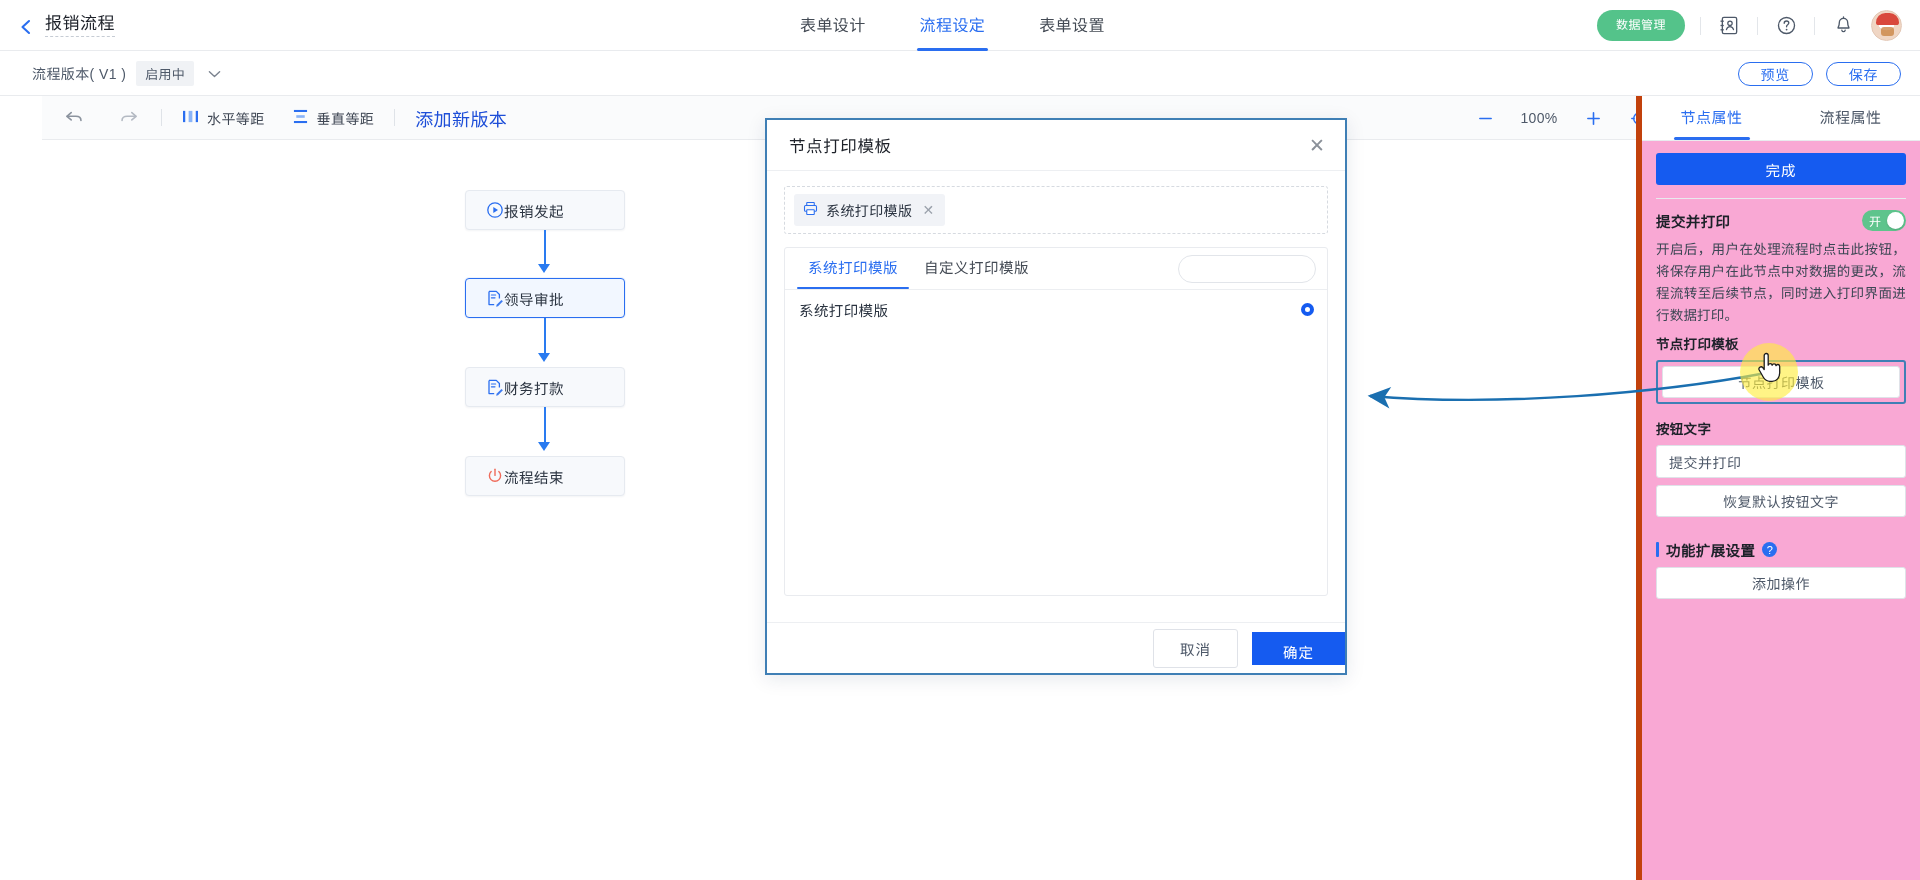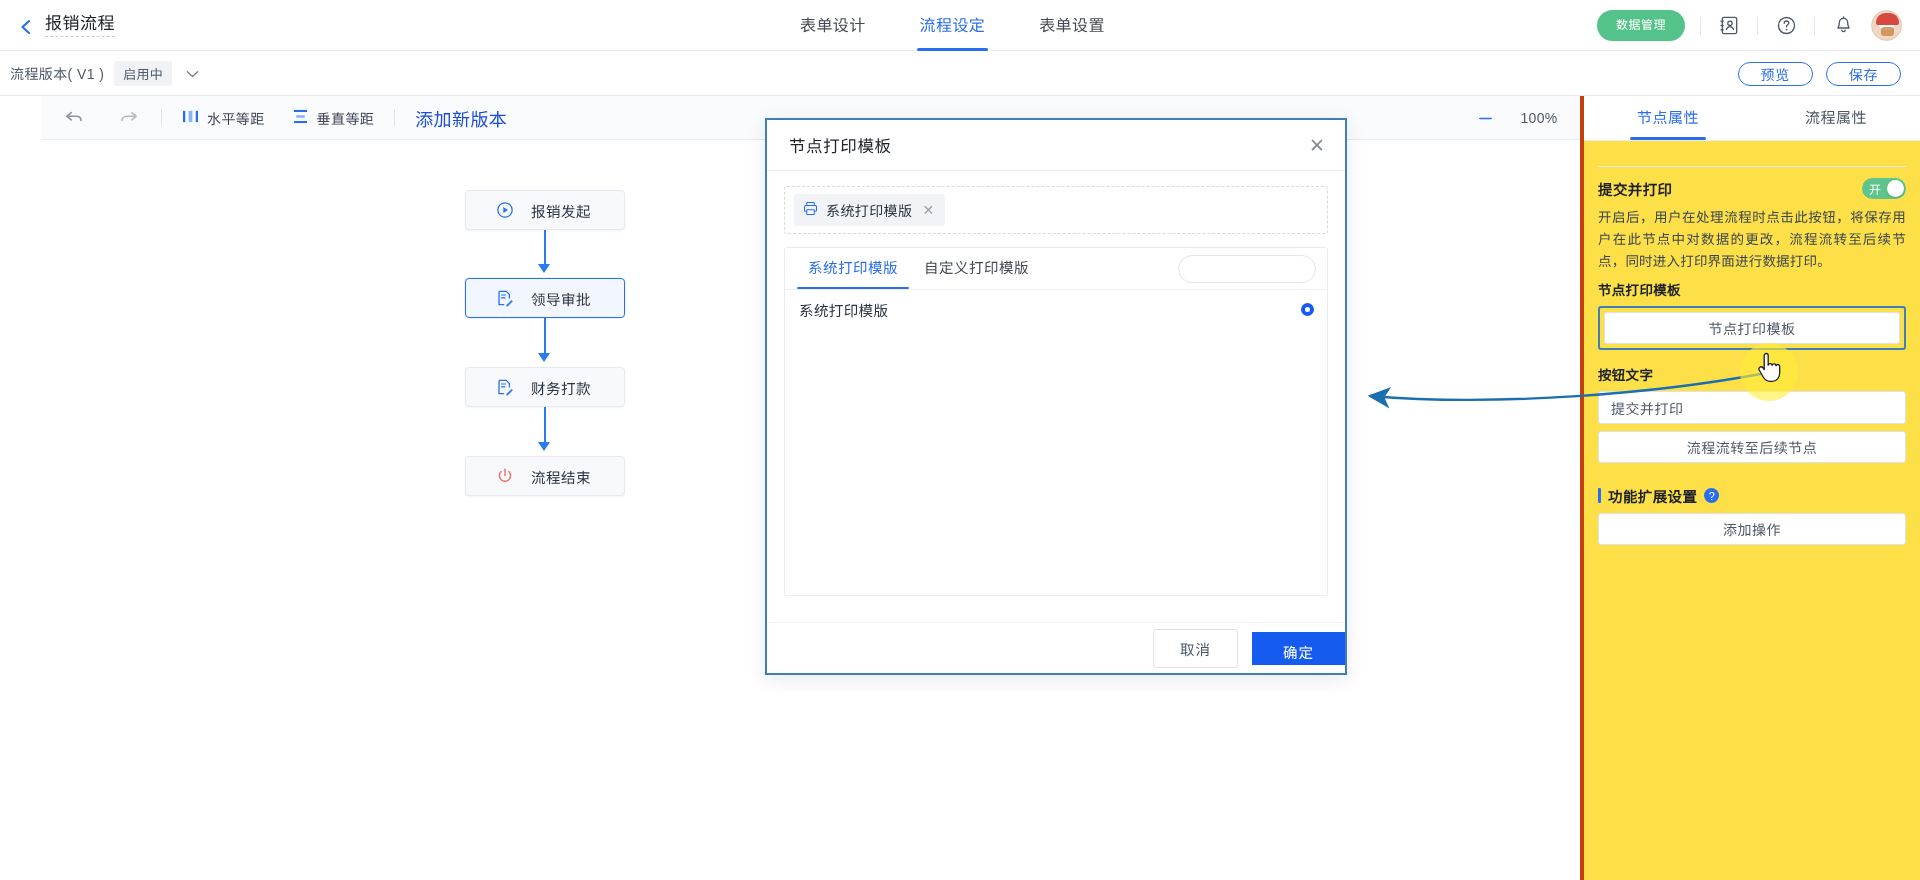--- a/index.html
+++ b/index.html
@@ -65,21 +65,21 @@
     content:""; position:absolute; left:9px; top:16px; width:13px; height:9px;
     background:#c8803e; border-radius:3px; opacity:.75;
   }
 
   
   .subbar {
     position:absolute; left:0; top:51px; width:1920px; height:45px;
     background:#fff; border-bottom:1px solid #e9ebee;
     display:flex; align-items:center;
   }
-  .ver-text { font-size:14px; color:#4e5969; padding-left:10px; letter-spacing:.4px; }
+  .ver-text { font-size:14px; color:#4e5969; padding-left:32px; letter-spacing:.4px; }
   .ver-badge {
     margin-left:10px; background:#f0f2f5; color:#4e5969;
     font-size:13px; padding:3px 9px; border-radius:2px; letter-spacing:.3px;
   }
   .ver-caret { margin-left:14px; cursor:pointer; }
   .subbar-right { position:absolute; right:19px; top:0; height:45px; display:flex; align-items:center; gap:13px; }
   .pill-btn {
     border:1px solid #2a6ef0; color:#2a6ef0; background:#fff;
     font-size:14px; border-radius:15px; padding:1px 22px; cursor:pointer; letter-spacing:.6px;
   }
@@ -110,37 +110,37 @@
 
   
   .canvas {
     position:absolute; left:0; top:140px; width:1636px; height:740px;
     background:#ffffff; overflow:hidden;
   }
   .flow { position:absolute; left:465px; top:50px; }
   .node {
     position:absolute; width:160px; height:40px;
     background:#f7f9fc; border:1px solid #e6eaf0; border-radius:4px;
-    display:flex; align-items:center; padding-left:30px; gap:17px;
+    display:flex; align-items:center; padding-left:20px; 
     box-shadow:0 1px 2px rgba(20,40,80,.05);
   }
   .node.selected { background:#f2f7ff; border:1.5px solid #2a6ef0; box-shadow:0 0 0 1px rgba(42,110,240,.08); }
   .node-label { font-size:14.5px; color:#2b3441; letter-spacing:.5px; }
   .node-icon { width:18px; height:18px; display:flex; align-items:center; justify-content:center; }
   .edge { position:absolute; width:2px; background:#2a7bf0; left:79px; }
   .arrowhead {
     position:absolute; left:73px; width:0; height:0;
     border-left:6.5px solid transparent; border-right:6.5px solid transparent;
     border-top:9px solid #2a7bf0;
   }
 
   
   .rpanel {
-    position:absolute; right:0; top:96px; width:340px; height:784px;
-    background:#fde047; border-left:4px solid #c2410c;
+    position:absolute; right:0; top:96px; width:284px; height:784px;
+    background:#f9a8d4; border-left:6px solid #c2410c;
   }
   .rp-tabs { display:flex; height:45px; align-items:center; background:#fff; border-bottom:1px solid #e9ebee; }
   .rp-tab {
     flex:1; text-align:center; font-size:15px; color:#4e5969; line-height:44px;
     position:relative; cursor:pointer; letter-spacing:.5px;
   }
   .rp-tab.active { color:#2a6ef0; }
   .rp-tab.active::after {
     content:""; position:absolute; left:50%; transform:translateX(-50%); bottom:0;
     width:76px; height:3px; background:#2a6ef0; border-radius:2px;
@@ -459,40 +459,41 @@
 
     </div>
   </div>
 
   <div class="rpanel">
     <div class="rp-tabs">
       <div class="rp-tab active">节点属性</div>
       <div class="rp-tab">流程属性</div>
     </div>
     <div class="rp-body">
+      <button class="btn-primary-full">完成</button>
       <div class="rp-sep"></div>
 
       <div class="row-head">
         <span class="row-title">提交并打印</span>
         <span class="switch">
           <span class="sw-text">开</span>
           <span class="knob"></span>
         </span>
       </div>
 
       <div class="rp-desc">开启后，用户在处理流程时点击此按钮，将保存用户在此节点中对数据的更改，流程流转至后续节点，同时进入打印界面进行数据打印。</div>
 
       <div class="field-label">节点打印模板</div>
       <div class="focus-wrap">
         <button class="ghost-btn">节点打印模板</button>
       </div>
 
       <div class="field-label spaced">按钮文字</div>
       <input class="text-input" value="提交并打印" style="">
-      <button class="ghost-btn">流程流转至后续节点</button>
+      <button class="ghost-btn">恢复默认按钮文字</button>
 
       <div class="sect-head">
         <span class="sect-bar"></span>
         <span class="sect-title">功能扩展设置</span>
         <span class="qmark">?</span>
       </div>
       <button class="ghost-btn">添加操作</button>
     </div>
   </div>
 

